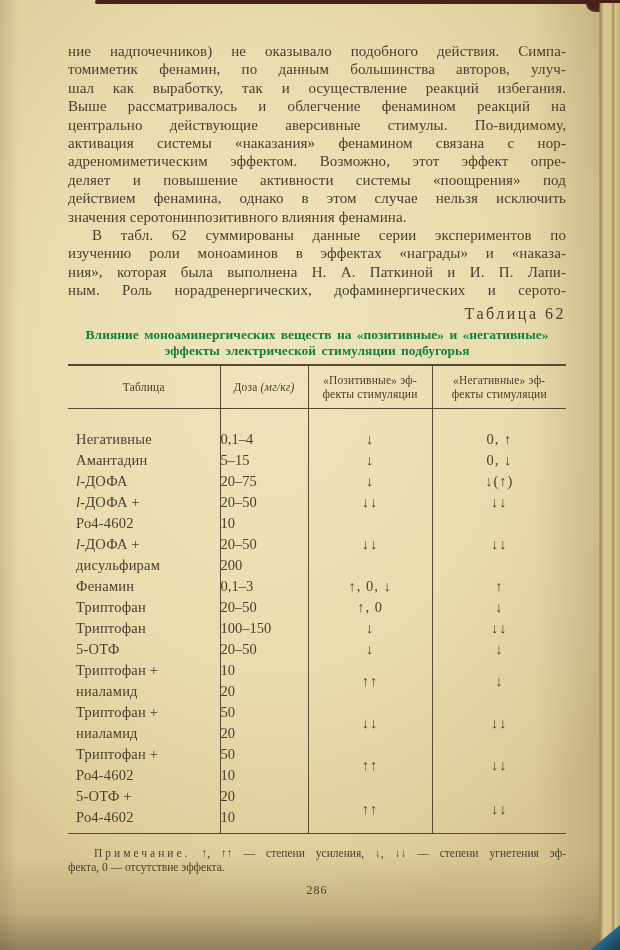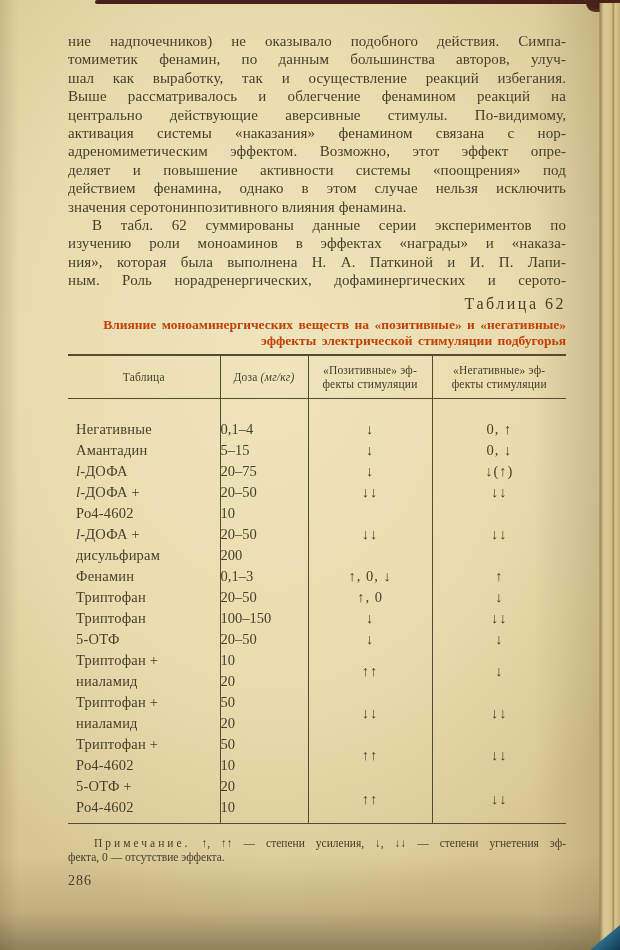--- a/index.html
+++ b/index.html
@@ -37,34 +37,34 @@
         #d9c795 5px, #d4c18d 12px, #a8935c 14.5px,
         #d8c692 16px, #cdb982 19px, #c2ad74 21px);
   }
   
   .cover-corner{
     position:absolute;right:0;bottom:0;width:30px;height:25px;
     clip-path:polygon(100% 0, 100% 100%, 0 100%);
     background:linear-gradient(315deg, #143a50 0%, var(--cover_blue,#2c6f91) 55%, #3d85a8 100%);
   }
   .content{
-    position:absolute;left:68px;top:32px;width:498px;
+    position:absolute;left:68px;top:42px;width:498px;
     color:var(--ink,#48402f);
   }
   .para{font-size:15px;line-height:18.4px;letter-spacing:.1px;}
   .tline{text-align:justify;}
   .tline.stretch{text-align-last:justify;}
   .tline.findent{padding-left:24px;}
   .table-label{
     margin-top:5px;height:17px;font-size:16px;text-align:right;
     letter-spacing:2.5px;
   }
   .table-title{
     margin-top:5px;font-weight:bold;font-size:13.5px;line-height:16.5px;
-    text-align:right;white-space:pre-line;word-spacing:2px;color:#c2410c;
+    text-align:center;white-space:pre-line;word-spacing:2px;color:#15803d;
   }
   table.effects{
     width:100%;margin-top:4px;border-collapse:collapse;table-layout:fixed;
     border-top:2.5px solid var(--rule,#554a33);
     border-bottom:1.5px solid var(--rule,#554a33);
   }
   col.c1{width:152px;} col.c2{width:88px;} col.c3{width:124px;} col.c4{width:134px;}
   thead tr{height:44px;border-bottom:1.5px solid var(--rule,#554a33);}
   th{font-weight:normal;font-size:11.5px;line-height:14px;text-align:center;
      vertical-align:middle;white-space:pre-line;padding:2px;letter-spacing:.2px;}
@@ -75,21 +75,21 @@
   tbody tr{height:21px;}
   tbody tr.first td{padding-top:20px;}
   tbody tr.last td{padding-bottom:5px;}
   td.c-sub{text-align:left;padding-left:8px;letter-spacing:.2px;}
   td.c-dose{text-align:left;}
   td.c-arr{text-align:center;letter-spacing:1px;}
   td.c-arr.mid{vertical-align:middle;}
   .note{margin-top:13px;font-size:11.5px;line-height:13.5px;}
   .note .nl1{text-indent:26px;text-align:justify;text-align-last:justify;}
   .note-label{letter-spacing:3px;}
-  .page-number{margin-top:9px;text-align:left;font-size:14px;letter-spacing:1px;}
+  .page-number{margin-top:9px;text-align:center;font-size:12px;letter-spacing:1px;}
 </style>
 </head>
 <body style="--paper: #e8dcab; --ink: #48402f; --rule: #554a33; --cover_red: #47211a; --cover_blue: #2c6f91;">
 
 <div class="paper"></div>
 <div class="cover-top"></div>
 <div class="cover-top-corner"></div>
 <div class="fore-edge"></div>
 <div class="cover-corner"></div>
 

